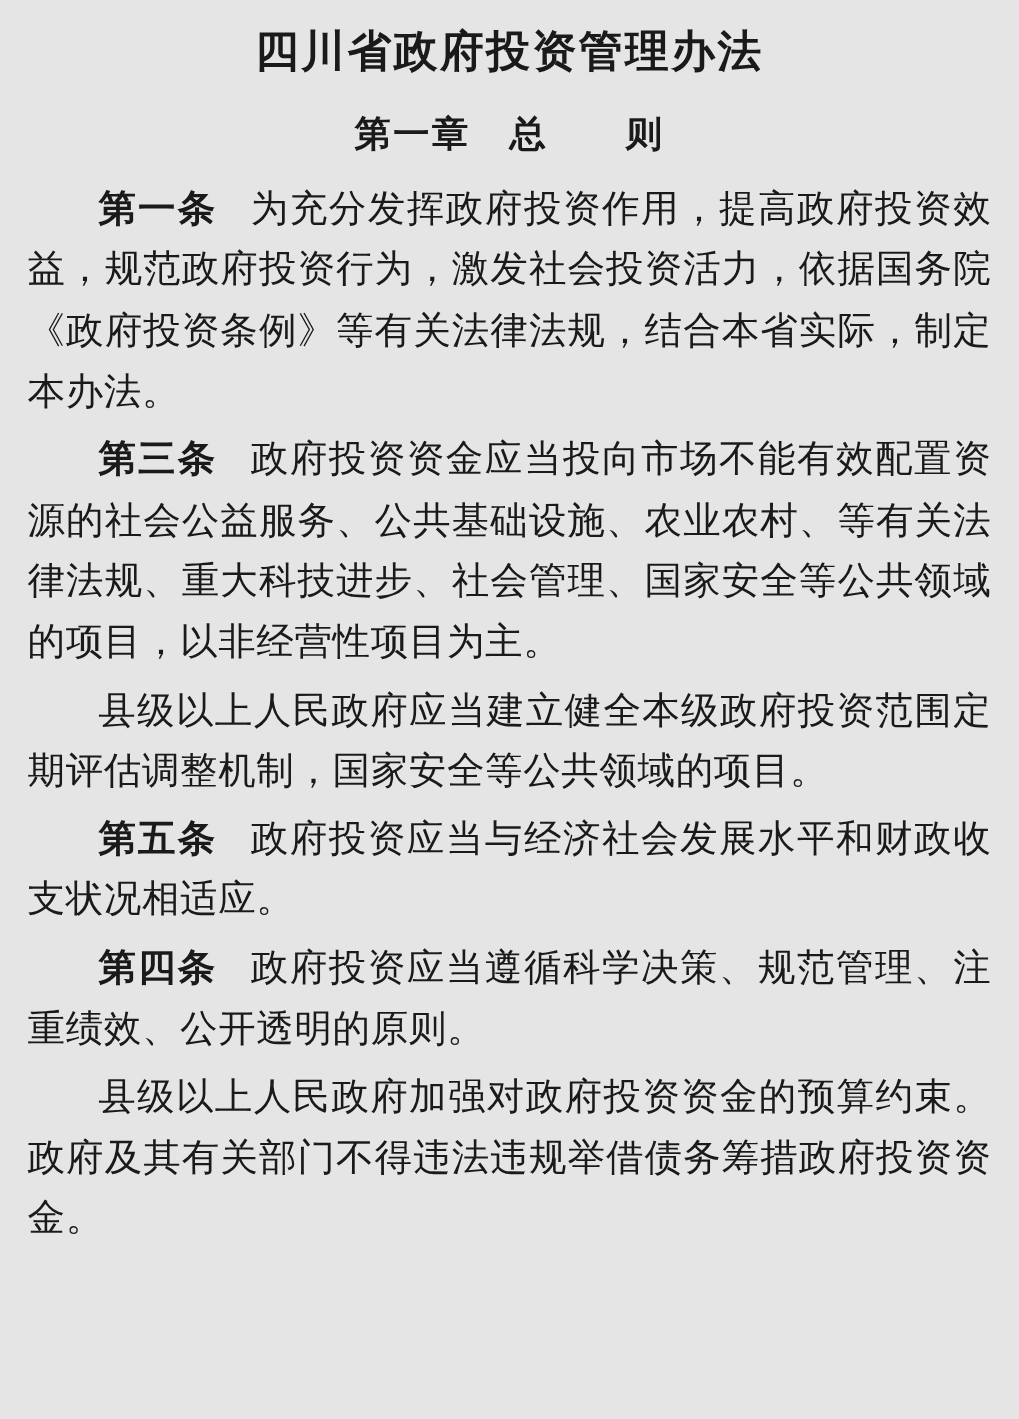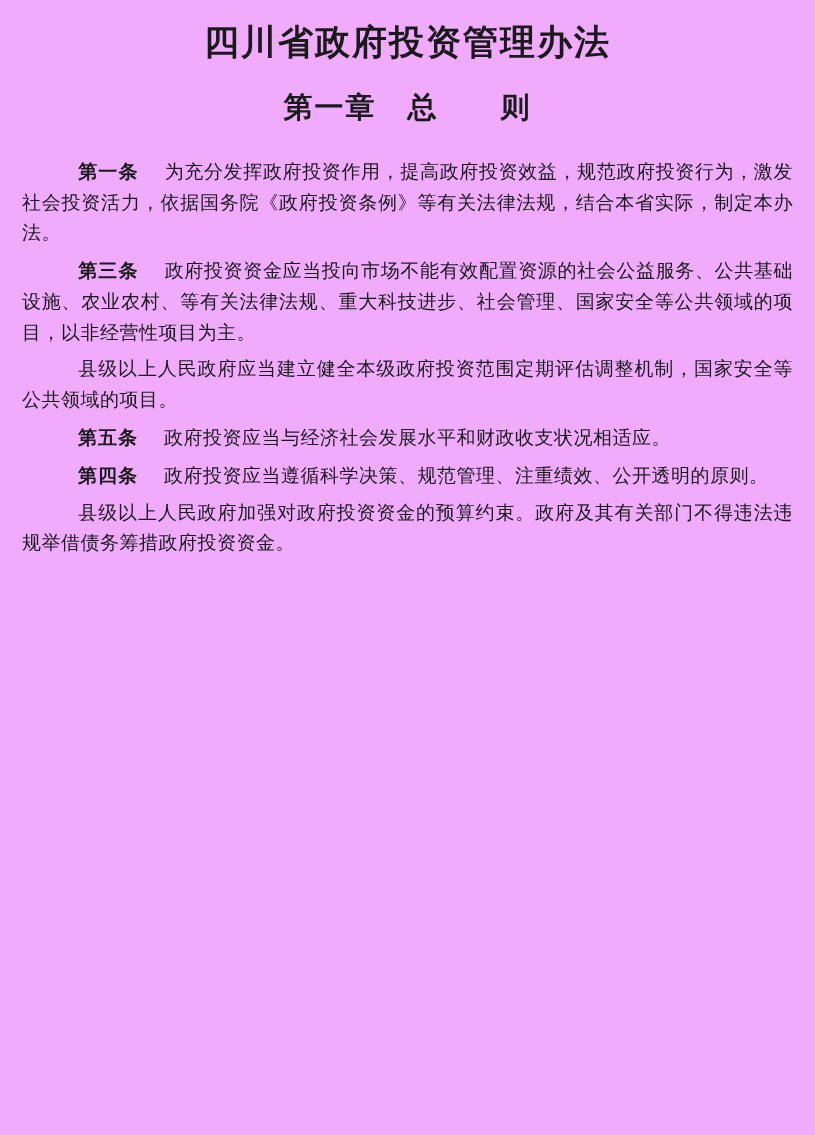--- a/index.html
+++ b/index.html
@@ -11,43 +11,43 @@
     width: 815px;
     min-height: 1135px;
     font-family: "Liberation Serif", "DejaVu Serif", serif;
     color: #1a1a1a;
   }
   .page {
     width: 815px;
     min-height: 1135px;
     box-sizing: border-box;
     padding: 10px 22px 18px 22px;
-    background: #f0abfc;
+    background: #e5e5e5;
     position: relative;
   }
   .doc-title {
     text-align: center;
     font-size: 35px;
     font-weight: bold;
     letter-spacing: 2px;
     line-height: 1.35;
     margin: 8px 0 6px 0;
     font-family: "DejaVu Serif", "Liberation Serif", serif;
   }
   .chapter-heading {
     text-align: center;
     font-size: 29px;
     font-weight: bold;
     letter-spacing: 2px;
     line-height: 1.4;
-    margin: 22px 0 28px 0;
+    margin: 22px 0 16px 0;
     font-family: "DejaVu Serif", "Liberation Serif", serif;
   }
   .para {
-    font-size: 19px;
+    font-size: 30px;
     line-height: 1.62;
     text-align: justify;
     text-justify: inter-ideograph;
     margin: 0 0 6px 0;
     text-indent: 0;
   }
   .para .indent {
     display: inline-block;
     width: 56px;
   }

